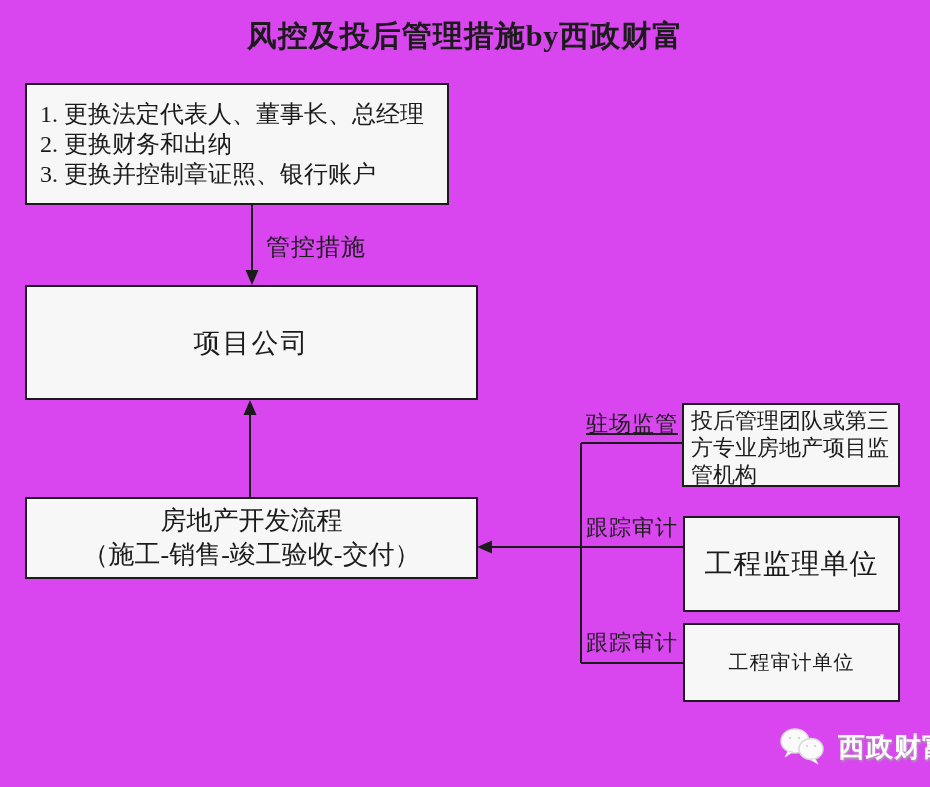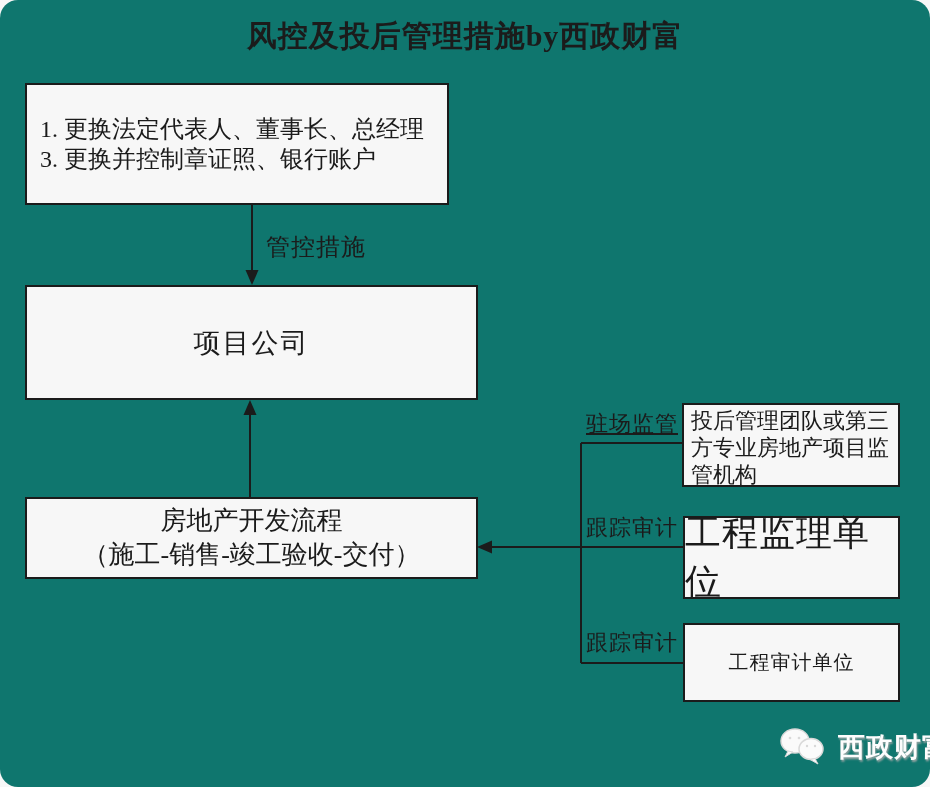--- a/index.html
+++ b/index.html
@@ -7,24 +7,23 @@
     padding: 0;
   }
   body {
     font-family: "Liberation Serif", "DejaVu Serif", serif;
     background: #f7f7f7;
   }
   .canvas {
     position: relative;
     width: 930px;
     height: 787px;
-    background: #0f766e;
+    background: #d946ef;
     overflow: hidden;
     color: #1b1b1b;
-    border-radius: 18px;
   }
   .title {
     position: absolute;
     left: 0;
     top: 16px;
     width: 930px;
     text-align: center;
     font-size: 30px;
     font-weight: bold;
     letter-spacing: 1px;
@@ -86,25 +85,25 @@
     height: 84px;
     font-size: 22px;
     line-height: 27px;
     padding: 2px 4px 2px 7px;
     text-align: left;
   }
   .supervision-unit-box {
     left: 683px;
     top: 516px;
     width: 217px;
-    height: 83px;
-    display: flex;
-    align-items: center;
-    justify-content: center;
-    font-size: 36px;
+    height: 96px;
+    display: flex;
+    align-items: center;
+    justify-content: center;
+    font-size: 28px;
     letter-spacing: 1px;
   }
   .audit-unit-box {
     left: 683px;
     top: 623px;
     width: 217px;
     height: 79px;
     display: flex;
     align-items: center;
     justify-content: center;
@@ -147,20 +146,21 @@
 </style>
 </head>
 <body>
 
 <div class="canvas">
 
   <div class="title">风控及投后管理措施by西政财富</div>
 
   <div class="box measures-box">
     <div>1. 更换法定代表人、董事长、总经理</div>
+    <div>2. 更换财务和出纳</div>
     <div>3. 更换并控制章证照、银行账户</div>
   </div>
 
   <div class="control-arrow-label">管控措施</div>
 
   <div class="box project-company-box">
     <span>项目公司</span>
   </div>
 
   <div class="box development-box">

